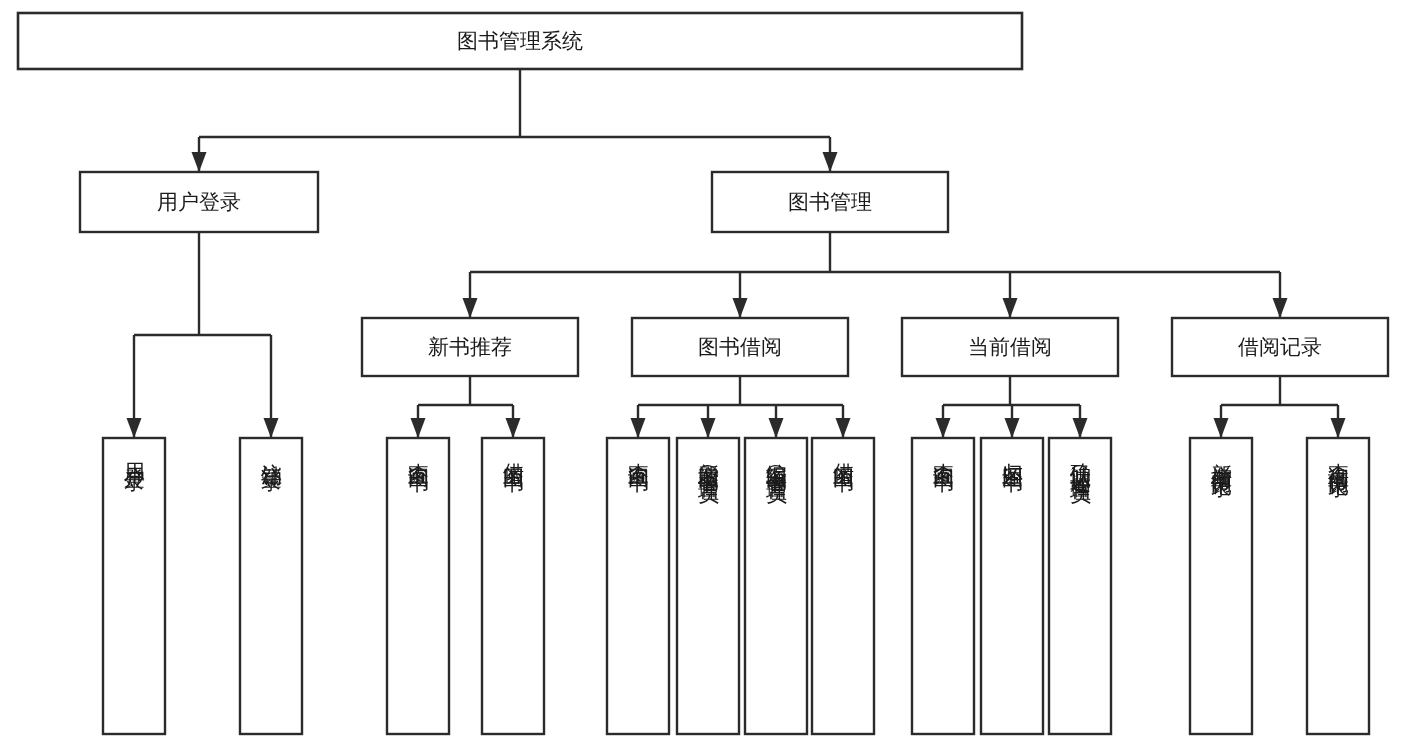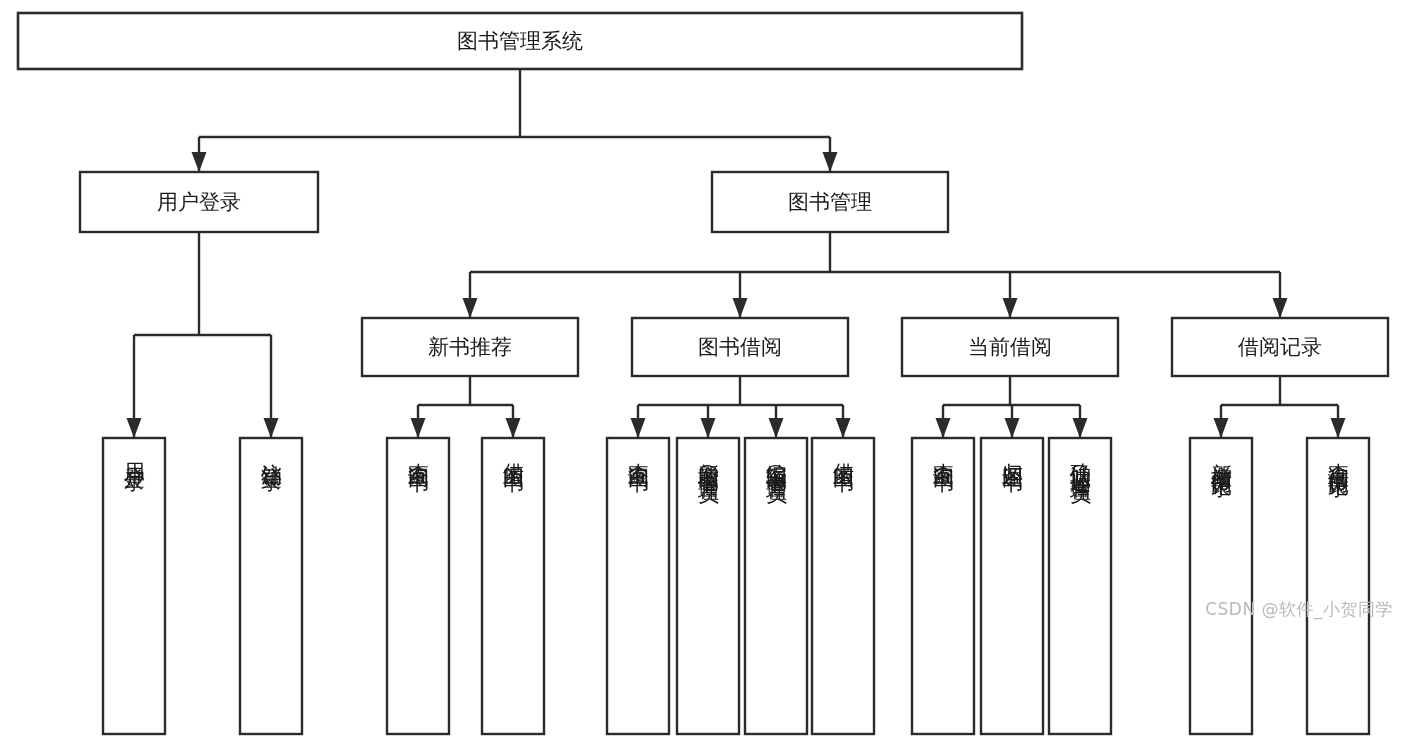--- a/index.html
+++ b/index.html
@@ -211,14 +211,13 @@
         <span class="node-label-v">确认归还（管理员）</span>
       </div>
       <div class="node-label-v-wrap" style="left: 1190px; top: 446px; width: 62px; height: 280px;">
         <span class="node-label-v">新增借阅记录</span>
       </div>
       <div class="node-label-v-wrap" style="left: 1307px; top: 446px; width: 62px; height: 280px;">
         <span class="node-label-v">查询借阅记录</span>
       </div>
     </div>
 
-  <div class="watermark">CSDN @软件_小贺同学</div>
 </div>
 
 </body></html>

